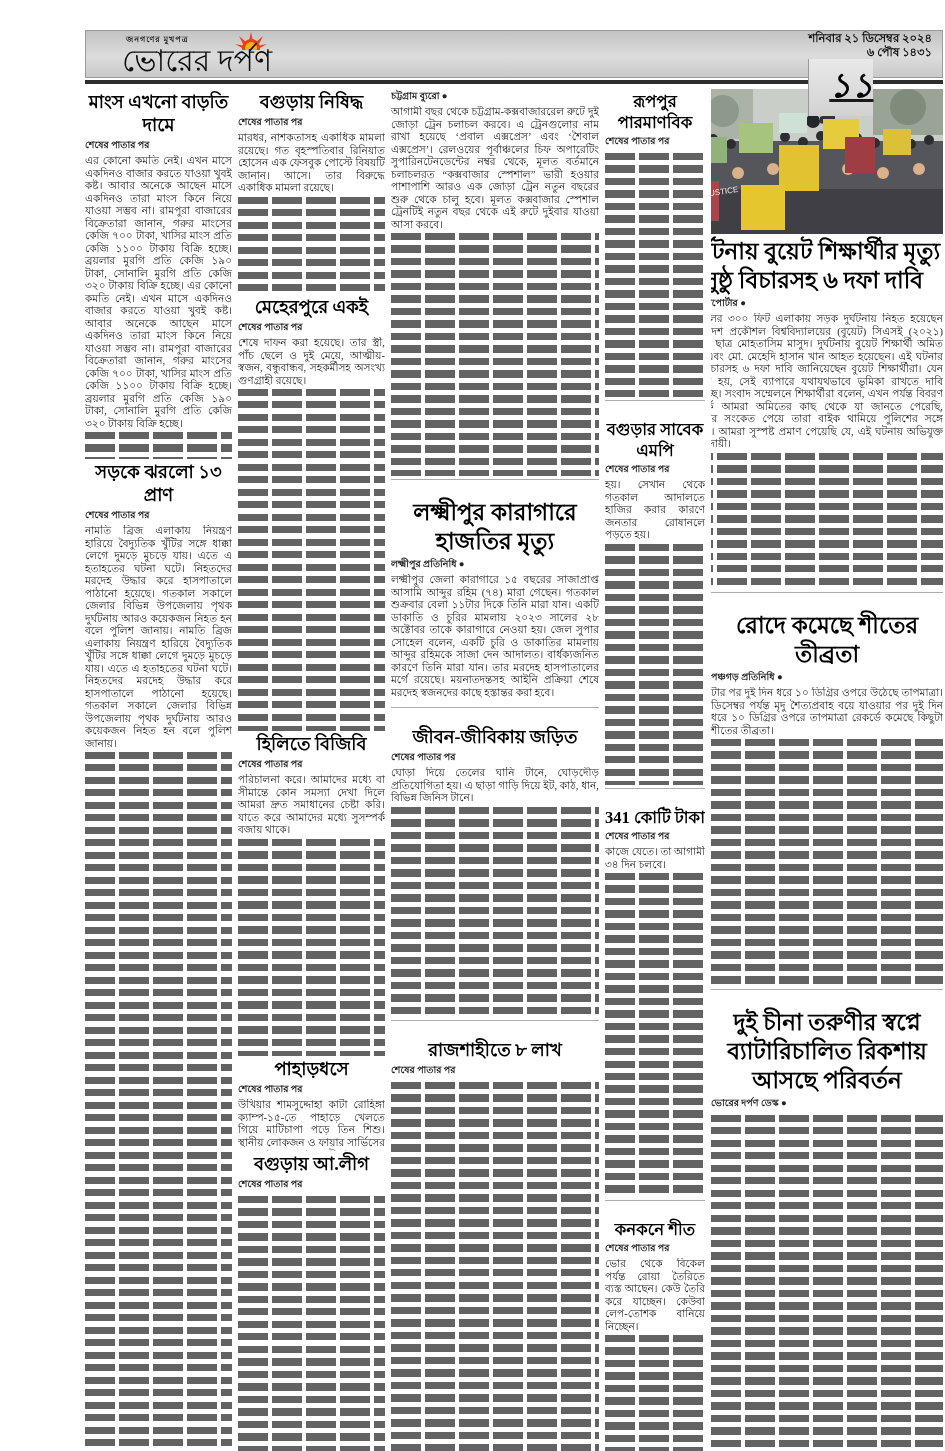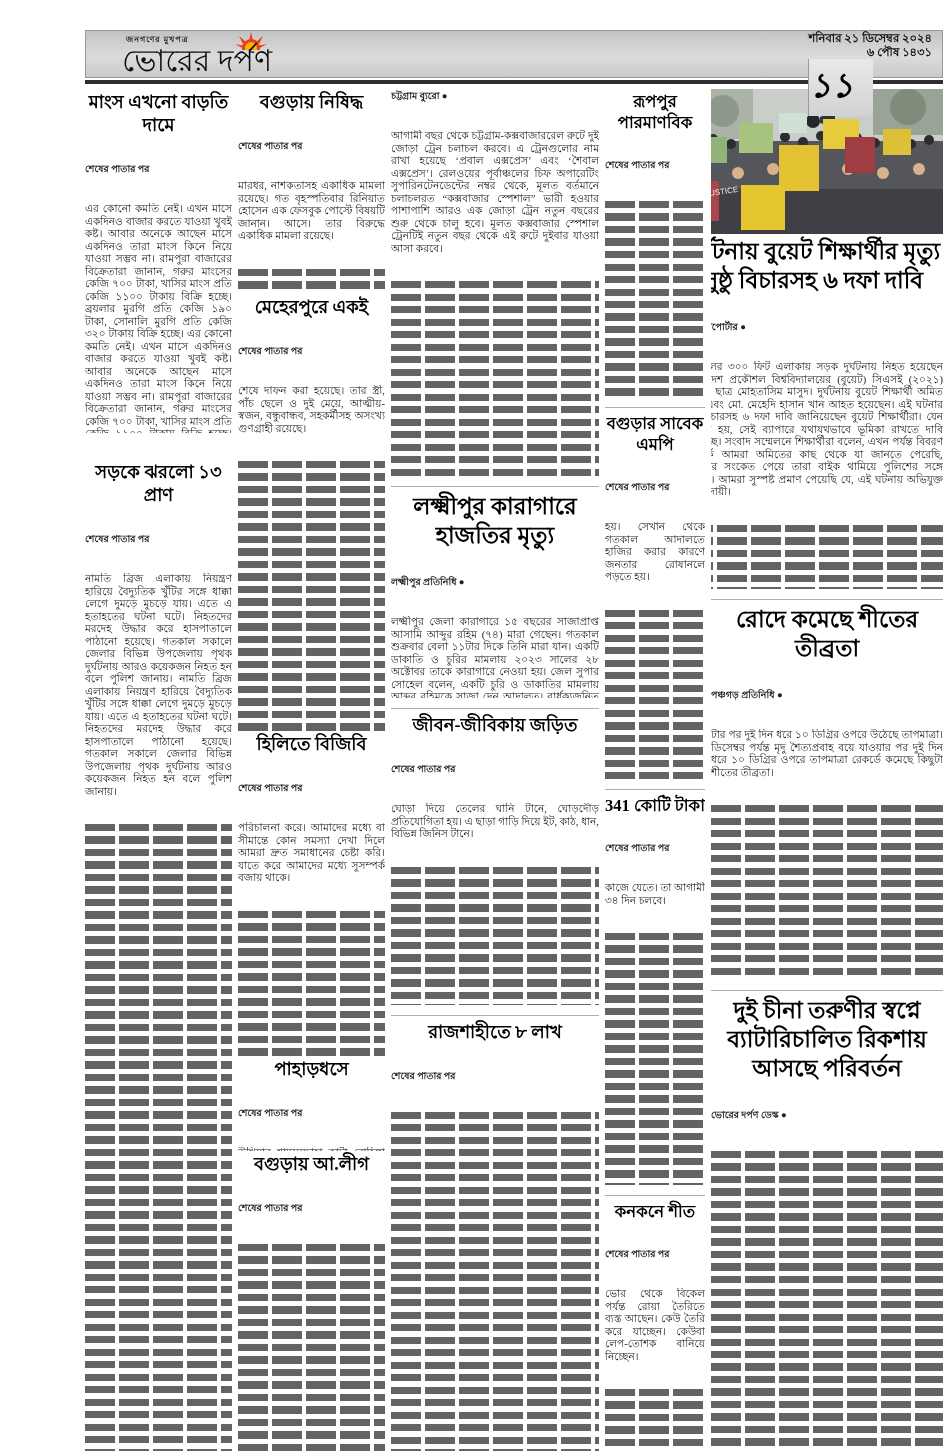--- a/index.html
+++ b/index.html
@@ -11,32 +11,32 @@
   .masthead{height:46px;background:linear-gradient(180deg,#c3c3c3 0%,#dcdcdc 55%,#c9c9c9 100%);
             border:1px solid #9a9a9a;display:flex;align-items:stretch;position:relative;}
   .logo-wrap{display:flex;flex-direction:column;justify-content:center;padding-left:36px;position:relative;}
   .logo-tagline{font-size:8px;font-weight:bold;letter-spacing:1px;color:#222;margin-left:4px;}
   .logo-title{font-size:30px;line-height:30px;font-weight:normal;color:#0d0d0d;position:relative;z-index:1;}
   .sun{position:absolute;left:148px;top:1px;z-index:0;}
   .mast-right{margin-left:auto;display:flex;align-items:stretch;flex-direction:column;}
   .dateblock{display:flex;flex-direction:column;justify-content:center;text-align:right;
              font-size:11.5px;font-weight:bold;line-height:14px;padding-right:10px;color:#111;}
   .pagenum-box{width:64px;background:linear-gradient(180deg,#e9e9e9,#d2d2d2);
-               border-left:1px solid #999;display:flex;align-items:center;justify-content:flex-start;}
+               border-left:1px solid #999;display:flex;align-items:center;justify-content:flex-end;text-decoration:underline;}
   .pagenum{font-size:34px;font-weight:bold;font-style:italic;color:#000;}
   .mast-rule{height:4px;background:#2e2e2e;margin-top:2px;}
 
   
   .content{margin-top:5px;display:grid;grid-template-columns:147px 147px 208px 100px 232px;
            column-gap:6px;height:1364px;}
   .col{display:flex;flex-direction:column;overflow:hidden;}
 
-  article{display:flex;flex-direction:column;overflow:hidden;flex:0 0 auto;gap:24px;}
+  article{display:flex;flex-direction:column;overflow:hidden;flex:0 0 auto;}
   article.grow{flex:1 1 auto;}
-  .ruled{border-top:1px solid #adadad;padding-top:3px;margin-top:10px;}
+  .ruled{border-top:1px solid #adadad;padding-top:16px;margin-top:3px;}
 
   .h-xl{font-size:27px;line-height:33px;}
   .h-lg{font-size:23px;line-height:29px;}
   .h-md{font-size:18px;line-height:23px;}
   .h-sm{font-size:16.5px;line-height:21px;}
   h2{margin:2px 0 1px;font-weight:bold;text-align:center;color:#000;letter-spacing:0;}
   .byline{text-align:left;font-size:9.5px;font-weight:bold;color:#222;margin-bottom:2px;}
   .body-text{margin:0;font-size:10.5px;line-height:12.5px;text-align:justify;color:#1c1c1c;
              overflow:hidden;}
   

